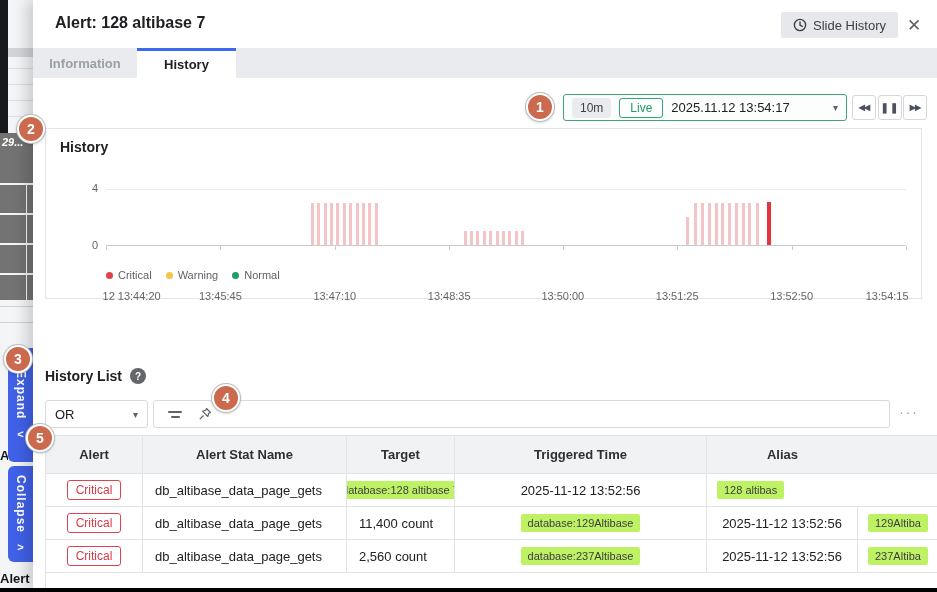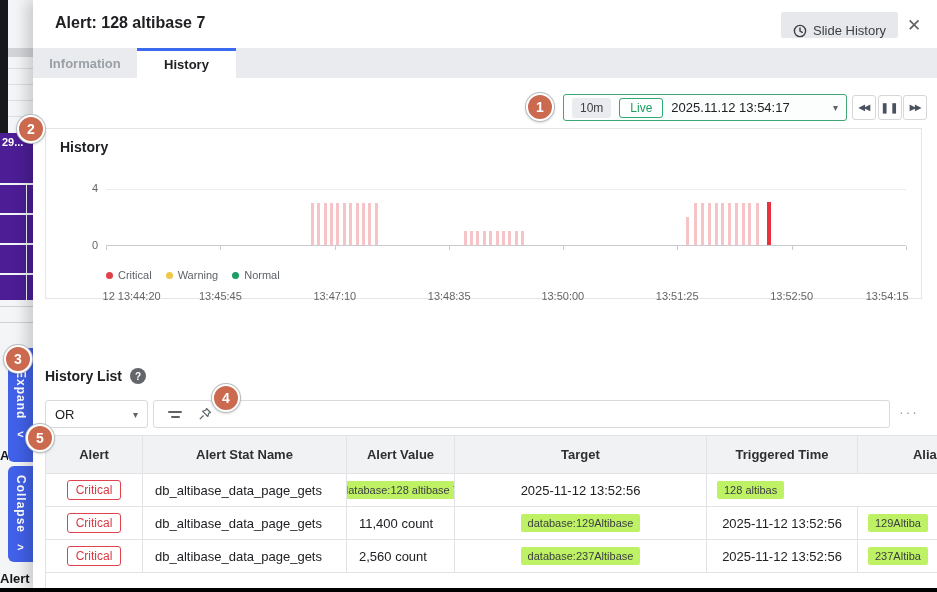--- a/index.html
+++ b/index.html
@@ -6,39 +6,39 @@
   body { font-family:"Liberation Sans", sans-serif; background:#888; }
   .screen { position:relative; width:937px; height:592px; background:#fff; overflow:hidden; }
 
   
   .bg-base { position:absolute; left:0; top:0; width:33px; height:592px; background:#f4f5f6; }
   .bg-black-strip { position:absolute; left:0; top:0; width:8px; height:133px; background:#17181b; }
   .bg-grayband { position:absolute; left:8px; top:48px; width:25px; height:9px; background:#d2d4d8; }
   .bg-line { position:absolute; left:8px; width:25px; height:1px; background:#dcdee1; }
   .bg-line2 { position:absolute; left:0; width:33px; height:1px; background:#cfd1d4; }
   .tiles { position:absolute; left:0; top:133px; width:33px; }
-  .tile { background:#4c1d95; margin-bottom:2px; position:relative; }
+  .tile { background:#737373; margin-bottom:2px; position:relative;font-style:italic; }
   .tile .tlabel { color:#fff; font-size:11px; font-weight:bold; padding:3px 0 0 2px; display:block; }
   .tile-split::after { content:""; position:absolute; top:0; right:6px; width:1px; height:100%; background:#f4f5f6; }
   .side-btn { position:absolute; left:8px; width:25px; background:#4161e8; border-radius:6px 0 0 6px;
     display:flex; flex-direction:column; align-items:center; justify-content:center; gap:8px; cursor:pointer; }
   .side-btn .vtext { writing-mode:vertical-rl; color:#fff; font-size:12px; font-weight:bold; letter-spacing:1px; }
   .side-btn .chev { color:#fff; font-size:11px; font-weight:bold; }
   .bg-letter { position:absolute; left:0; top:448px; font-size:13px; font-weight:bold; color:#16171a; width:8px; overflow:hidden; }
   .bg-bottom-text { position:absolute; left:0; top:571px; font-size:13px; font-weight:bold; color:#16171a;
     white-space:nowrap; width:33px; overflow:hidden; }
   .bottom-strip { position:absolute; left:0; top:588px; width:937px; height:4px; background:#000; z-index:40; }
 
   
   .panel { position:absolute; left:33px; top:0; width:904px; height:592px; background:#fff;
     box-shadow:-6px 0 14px rgba(0,0,0,.18); z-index:10; }
 
   .panel-title { position:absolute; left:22px; top:14px; font-size:16px; font-weight:bold; color:#202124; }
   .slide-history { position:absolute; left:748px; top:12px; height:26px; background:#e6e8eb; border-radius:2px;
-    display:flex; align-items:flex-end; gap:6px; padding:0 12px; font-size:13px; color:#3c4043; cursor:pointer; }
+    display:flex; align-items:center; gap:6px; padding:0 12px; font-size:13px; color:#3c4043; cursor:pointer; }
   .close-x { position:absolute; left:866px; top:10px; width:30px; height:30px; display:flex; align-items:center;
     justify-content:center; font-size:17px; color:#5f6368; cursor:pointer; }
 
   .tabbar { position:absolute; left:0; top:48px; width:904px; height:30px; background:#e9ebee; display:flex; }
   .tab { height:30px; display:flex; align-items:center; justify-content:center; font-size:13px; font-weight:bold; cursor:pointer; }
   .tab-info { width:104px; color:#9aa0a6; }
   .tab-history { width:99px; background:#fff; color:#202124; border-top:3px solid #3b6af0; }
 
   
   .time-ctl { position:absolute; left:530px; top:94px; width:284px; height:27px; border:1px solid #3fa573;
@@ -270,21 +270,20 @@
         </svg>
       </span>
     </div>
     <div class="more-dots">···</div>
 
     <div class="table-wrap">
       <div class="htable">
         <div class="trow thead">
           <div>Alert</div>
           <div>Alert Stat Name</div>
-          <div>Alert Value</div>
           <div>Target</div>
           <div>Triggered Time</div>
           <div>Alias</div>
         </div>
 
         <div class="trow tbody">
           <div class="cell-c">
               <span class="crit-badge">Critical</span>
             </div>
           <div class="cell-l">db_altibase_data_page_gets</div>

